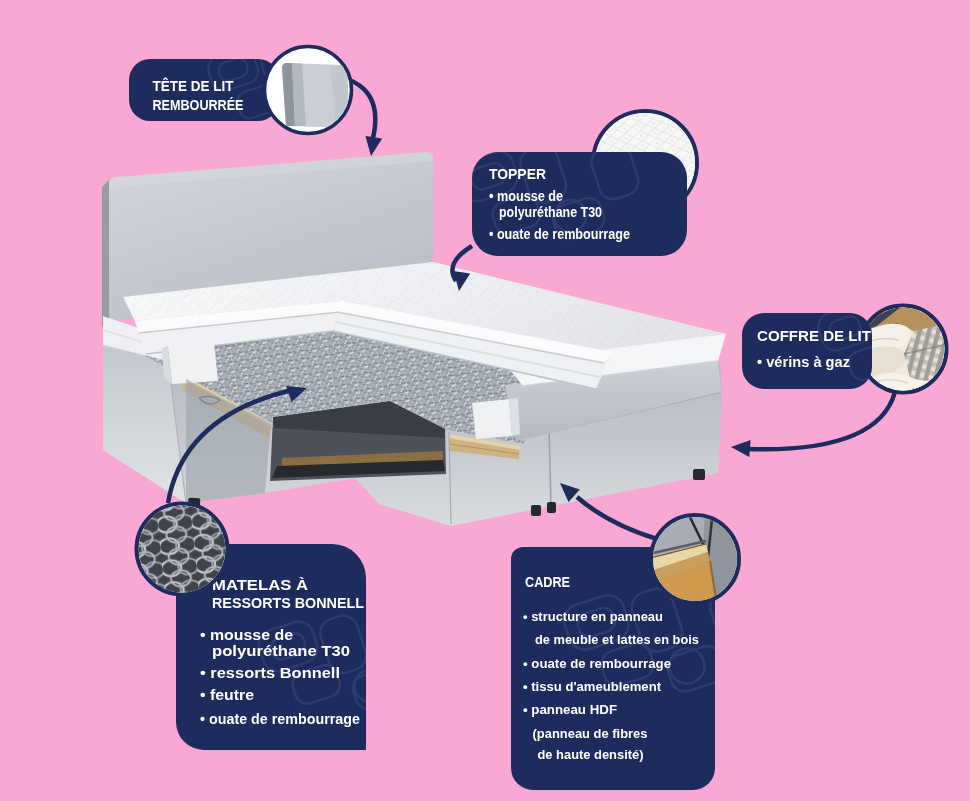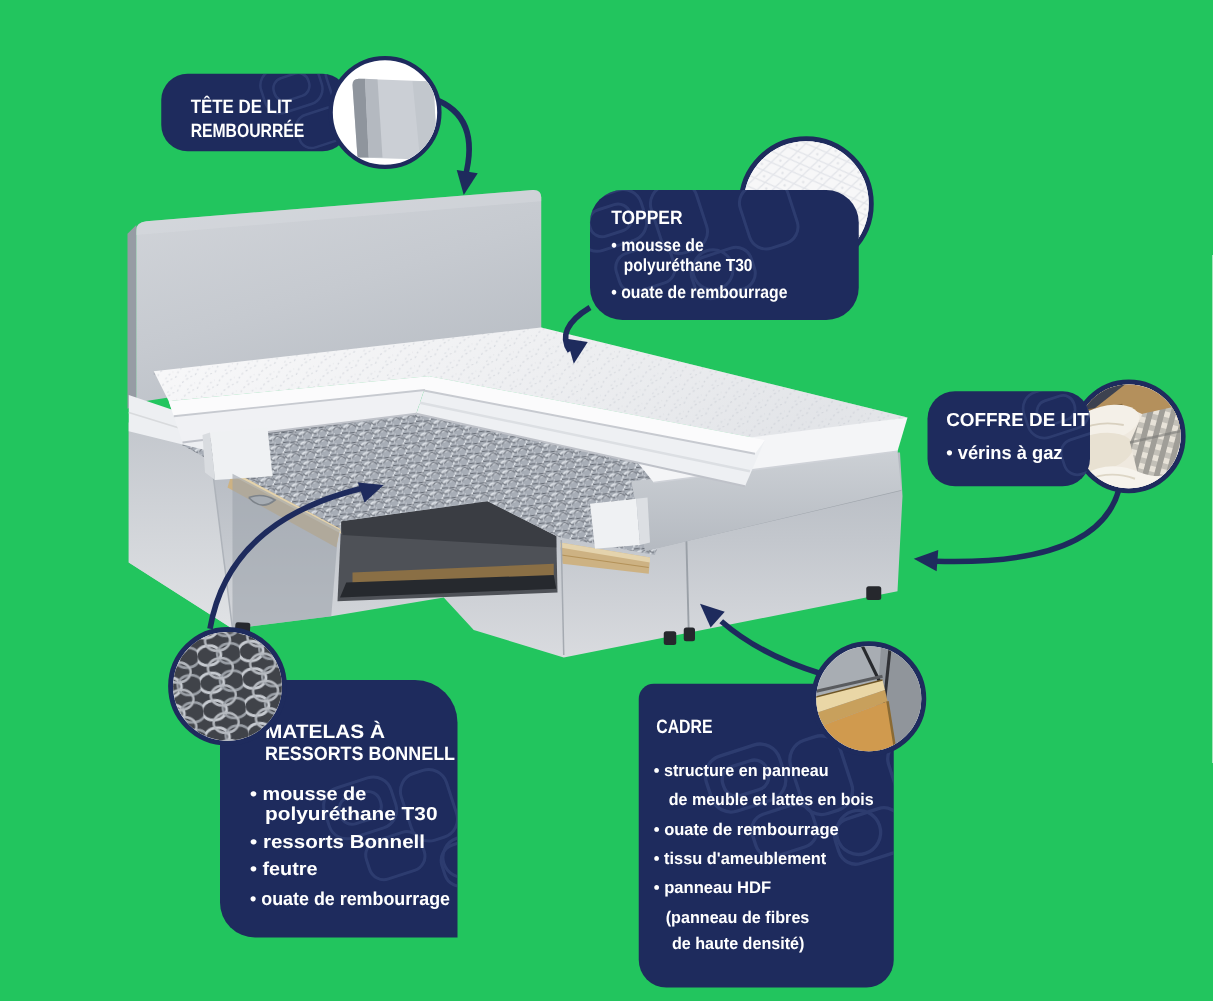--- a/index.html
+++ b/index.html
@@ -1,15 +1,15 @@
 <!DOCTYPE html>
 <html><head><meta charset="utf-8">
 <style>
   html,body{margin:0;padding:0;background:#ffffff;}
-  #stage{position:relative;width:970px;height:801px;overflow:hidden;background:#22c55e;}
+  #stage{position:relative;width:970px;height:801px;overflow:hidden;background:#f9a8d4;}
 </style></head>
 <body>
 <div id="stage">
 <svg width="970" height="801" viewBox="0 0 970 801" xmlns="http://www.w3.org/2000/svg">
 
 <defs>
   <linearGradient id="gHB" x1="0" y1="0" x2="0.6" y2="1">
     <stop offset="0" stop-color="#d2d5da"></stop>
           <stop offset="0.55" stop-color="#c6cad0"></stop>
           <stop offset="1" stop-color="#b9bec5"></stop>

